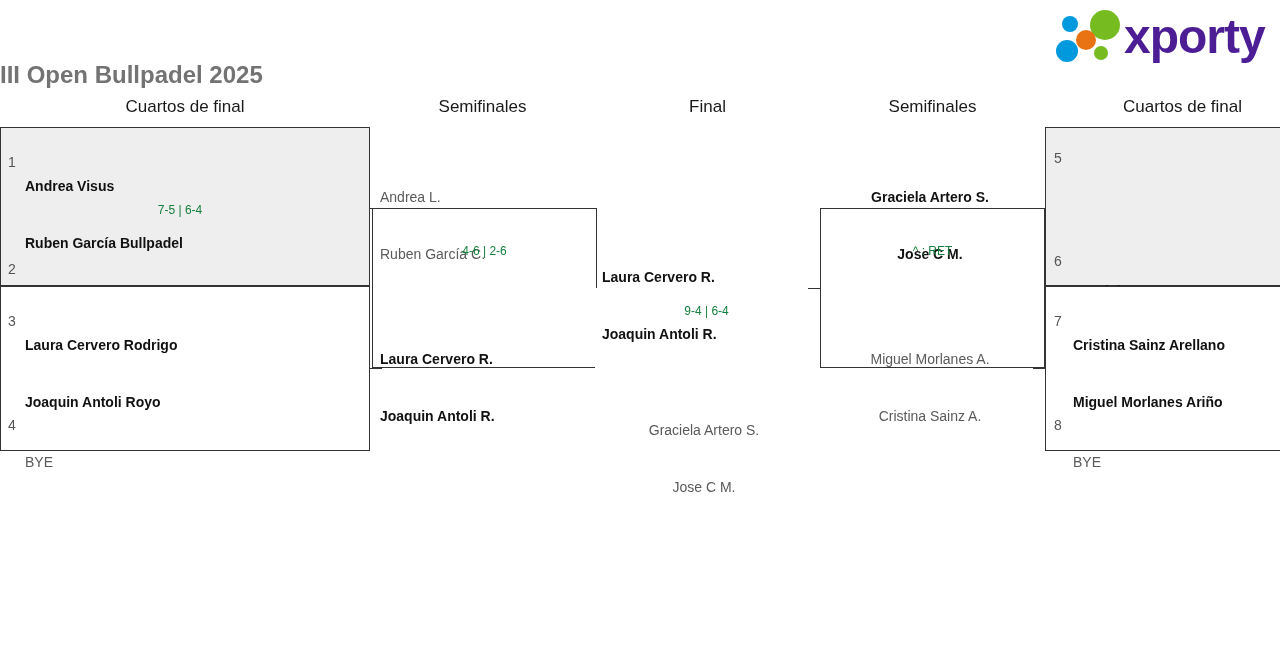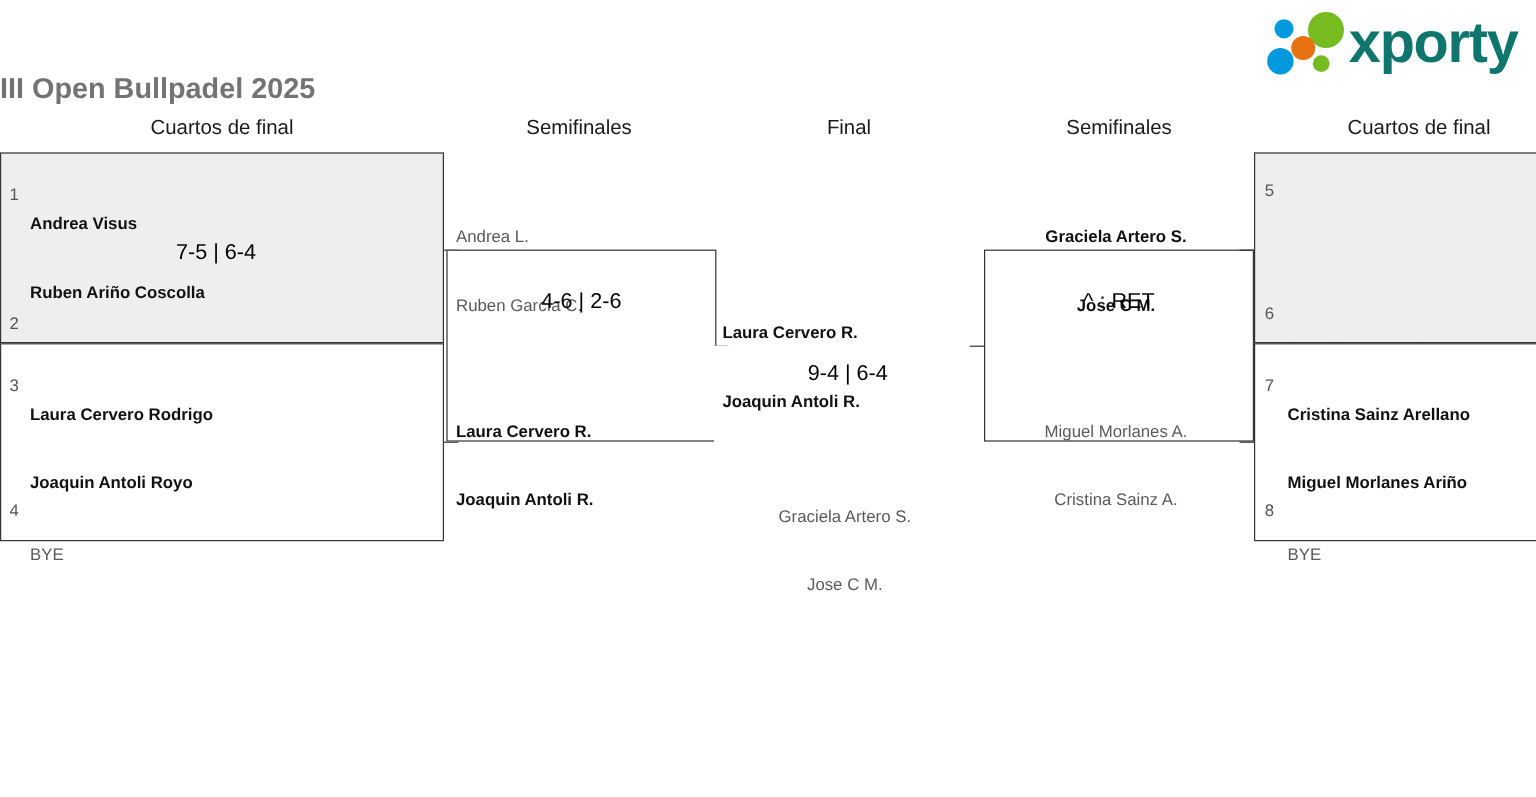--- a/index.html
+++ b/index.html
@@ -38,21 +38,21 @@
   .dot-green-big  { left: 40px;  top: 0px;  width: 30px; height: 30px; background: #76bc21; }
   .dot-orange     { left: 26px;  top: 20px; width: 20px; height: 20px; background: #e87211; }
   .dot-blue-big   { left: 6px;   top: 30px; width: 22px; height: 22px; background: #0099dd; }
   .dot-green-sm   { left: 44px;  top: 36px; width: 14px; height: 14px; background: #76bc21; }
   .logo-word {
     position: absolute;
     left: 80px; top: 0px;
     font-size: 48px;
     font-weight: bold;
     letter-spacing: -1px;
-    color: #0f766e;
+    color: #4c1d95;
     line-height: 58px;
   }
 
   
   .round-header {
     position: absolute;
     top: 96px;
     font-size: 17px;
     line-height: 22px;
     text-align: center;
@@ -81,23 +81,23 @@
     line-height: 19px;
     white-space: pre;
   }
   .team .pl { display: block; }
   .team.winner { font-weight: bold; color: #111111; }
   .team.loser  { font-weight: normal; color: #5a5a5a; }
   .team.right  { text-align: center; }
 
   .score {
     position: absolute;
-    font-size: 18px;
+    font-size: 12px;
     line-height: 18px;
-    color: #000000;
+    color: #15803d;
     white-space: nowrap;
   }
   .score.center { text-align: center; }
   .score.right  { text-align: right; }
 
   
   .conn {
     position: absolute;
     background: #333333;
   }
@@ -126,21 +126,21 @@
   <div class="round-header" style="left:0px; width:370px;">Cuartos de final</div>
   <div class="round-header" style="left:370px; width:225px;">Semifinales</div>
   <div class="round-header" style="left:595px; width:225px;">Final</div>
   <div class="round-header" style="left:820px; width:225px;">Semifinales</div>
   <div class="round-header" style="left:1045px; width:275px;">Cuartos de final</div>
 
   <div class="match-box shaded" style="left:0px; top:127px; width:370px; height:159px;">
     <span class="seed" style="left:7px; top:26px;">1</span>
     <span class="team winner" style="left:24px; top:11px;">
       <span class="pl">Andrea Visus</span>
-      <span class="pl">Ruben Ariño Coscolla</span>
+      <span class="pl">Ruben García Bullpadel</span>
     </span>
     <span class="score center" style="left:0px; top:73px; width:358px;">7-5 | 6-4</span>
     <span class="seed" style="left:7px; top:133px;">2</span>
     <span class="team loser" style="left:24px; top:118px;">
       <span class="pl">Belen Pallares Visus</span>
       <span class="pl">Alvaro Chico Serrano</span>
     </span>
   </div>
 
   <div class="match-box" style="left:0px; top:286px; width:370px; height:165px;">

